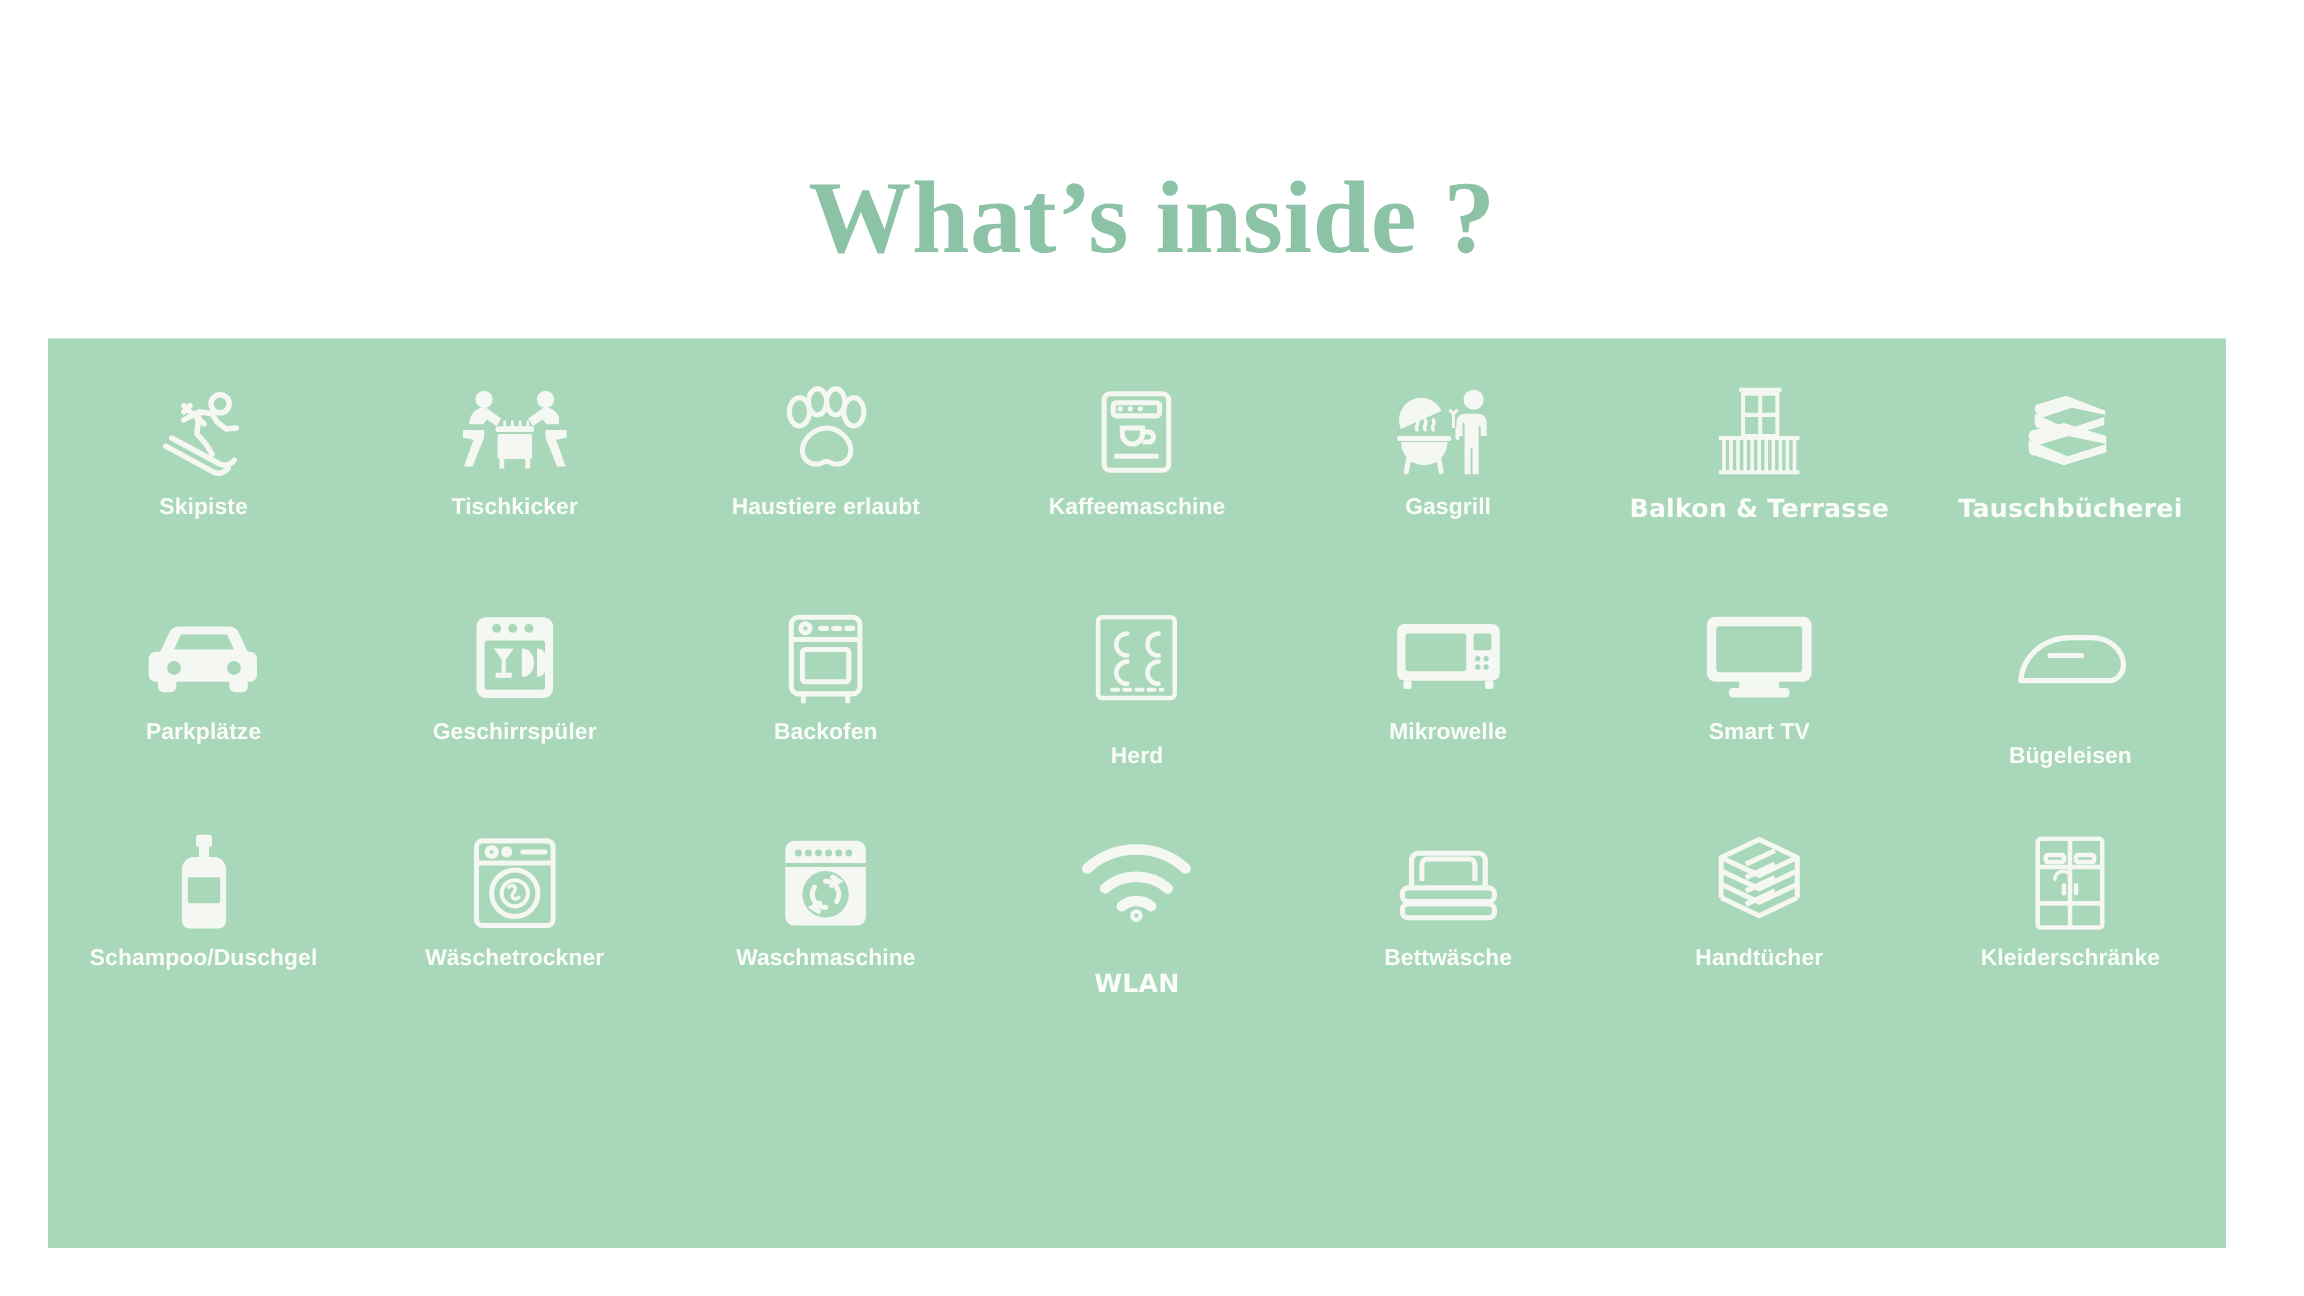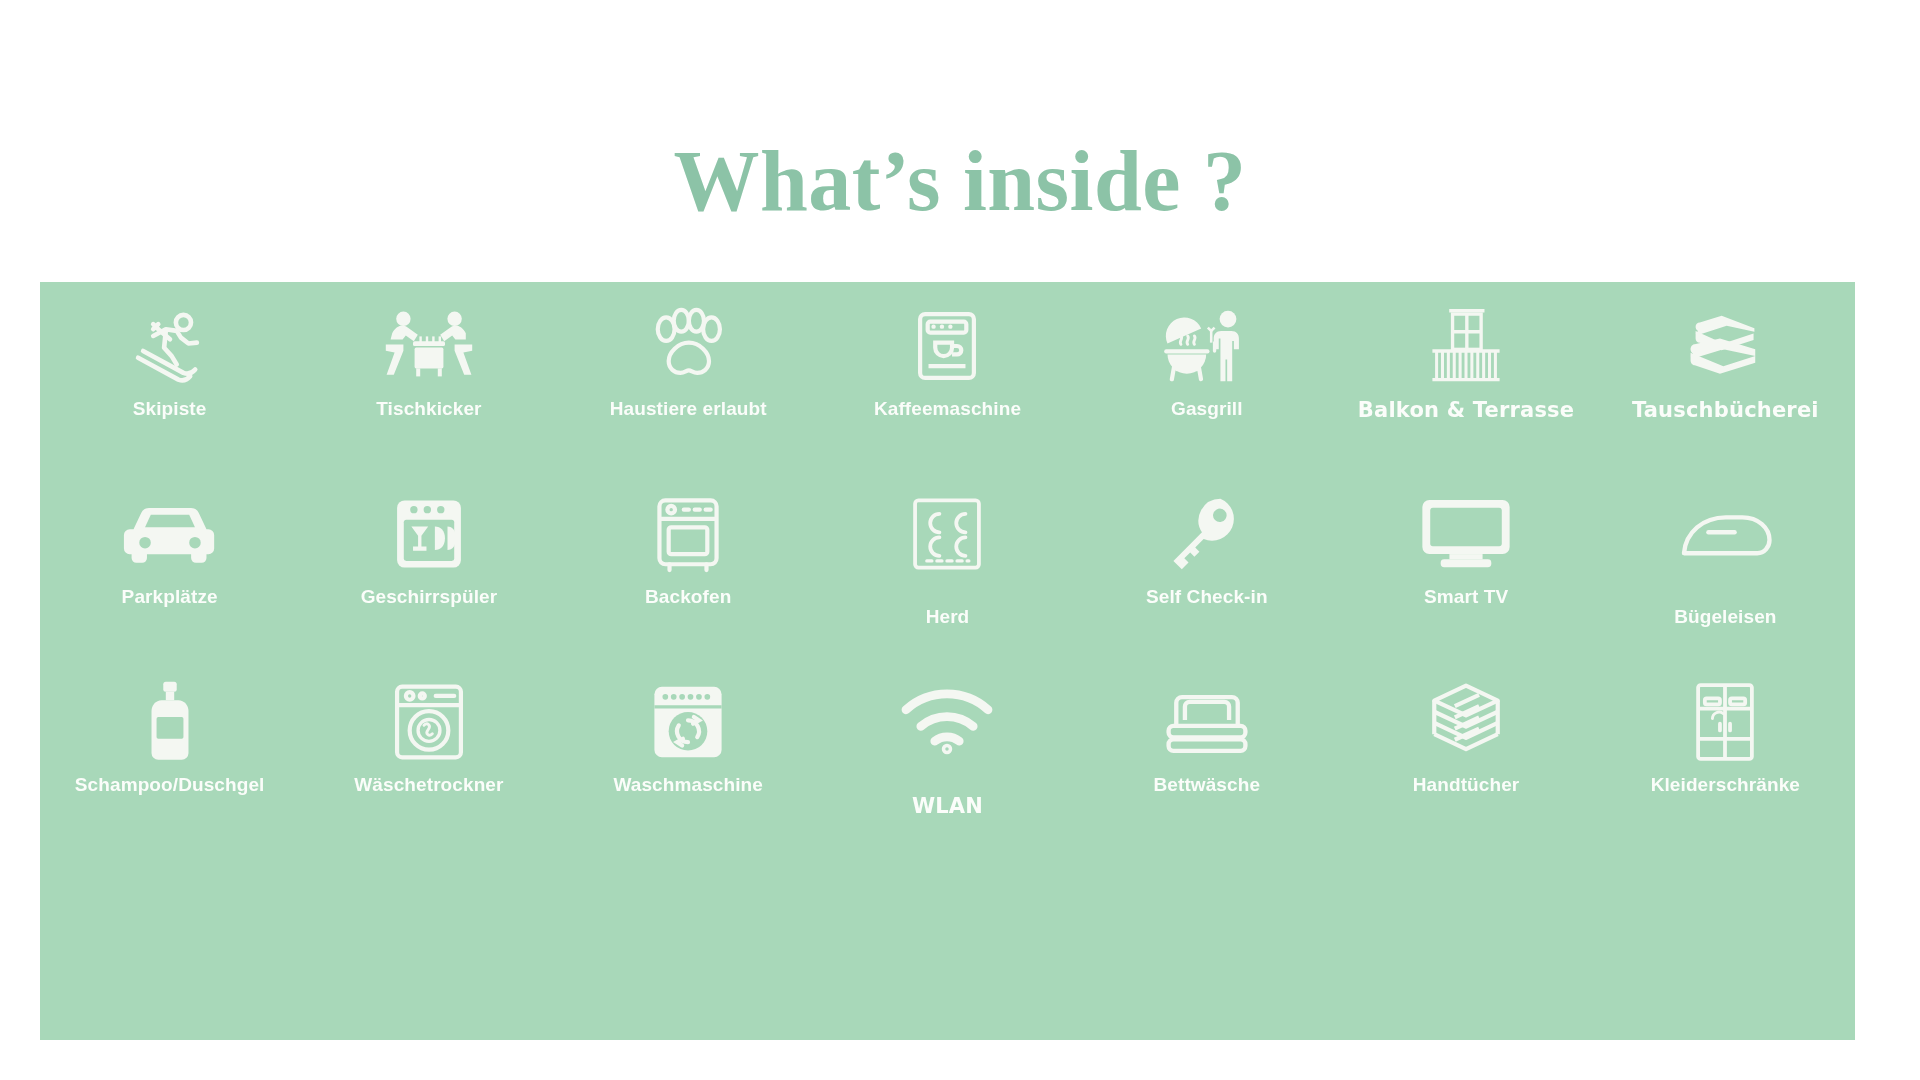--- a/index.html
+++ b/index.html
@@ -56,21 +56,21 @@
   .grid {
     position: absolute;
     left: 0;
     top: 0;
     width: 100%;
     height: 100%;
     display: grid;
     grid-template-columns: repeat(7, 1fr);
     grid-auto-rows: 188px;
     align-content: start;
-    padding-top: 14px;
+    padding-top: 28px;
     box-sizing: border-box;
   }
 
   .cell {
     position: relative;
     display: flex;
     flex-direction: column;
     align-items: center;
     justify-content: flex-start;
     padding-top: 8px;
@@ -297,30 +297,38 @@
             <path d="M41 54a11 11 0 1 0 0 22" stroke-linecap="round"></path>
             <path d="M72 54a11 11 0 1 0 0 22" stroke-linecap="round"></path>
             <g stroke-width="4" stroke-linecap="round">
               <path d="M26 82h6M38 82h6M50 82h6M62 82h6M74 82h2"></path>
             </g>
           </svg>
         </span>
         <span class="label">Herd</span>
       </div>
 
-
-
-      <div class="cell">
-        <span class="icon">
-          <svg viewBox="0 0 100 100" fill="currentColor">
-            <path d="M66 8a26 26 0 0 0-22 40L10 82l10 10 8-8-5-5 7-7 5 5 6-6-5-5 10-10a26 26 0 1 0 20-48zm6 24a8 8 0 1 1-11-11 8 8 0 0 1 11 11z"></path>
-          </svg>
-        </span>
-        <span class="label">Self Check-in</span>
-      </div>
+      <div class="cell">
+        <span class="icon">
+          <svg viewBox="0 0 110 80" fill="currentColor">
+            <rect x="6" y="8" width="98" height="54" rx="7"></rect>
+            <rect x="14" y="17" width="58" height="36" rx="3" fill="#a8d8b9"></rect>
+            <rect x="79" y="17" width="17" height="16" rx="2" fill="#a8d8b9"></rect>
+            <circle cx="83" cy="41" r="2.6" fill="#a8d8b9"></circle>
+            <circle cx="91" cy="41" r="2.6" fill="#a8d8b9"></circle>
+            <circle cx="83" cy="49" r="2.6" fill="#a8d8b9"></circle>
+            <circle cx="91" cy="49" r="2.6" fill="#a8d8b9"></circle>
+            <rect x="12" y="62" width="8" height="8" rx="2"></rect>
+            <rect x="90" y="62" width="8" height="8" rx="2"></rect>
+          </svg>
+        </span>
+        <span class="label">Mikrowelle</span>
+      </div>
+
+
 
       <div class="cell">
         <span class="icon">
           <svg viewBox="0 0 110 90" fill="currentColor">
             <rect x="5" y="6" width="100" height="62" rx="8"></rect>
             <rect x="14" y="15" width="82" height="44" rx="3" fill="#a8d8b9"></rect>
             <rect x="36" y="68" width="38" height="6"></rect>
             <rect x="26" y="74" width="58" height="9" rx="4"></rect>
           </svg>
         </span>

